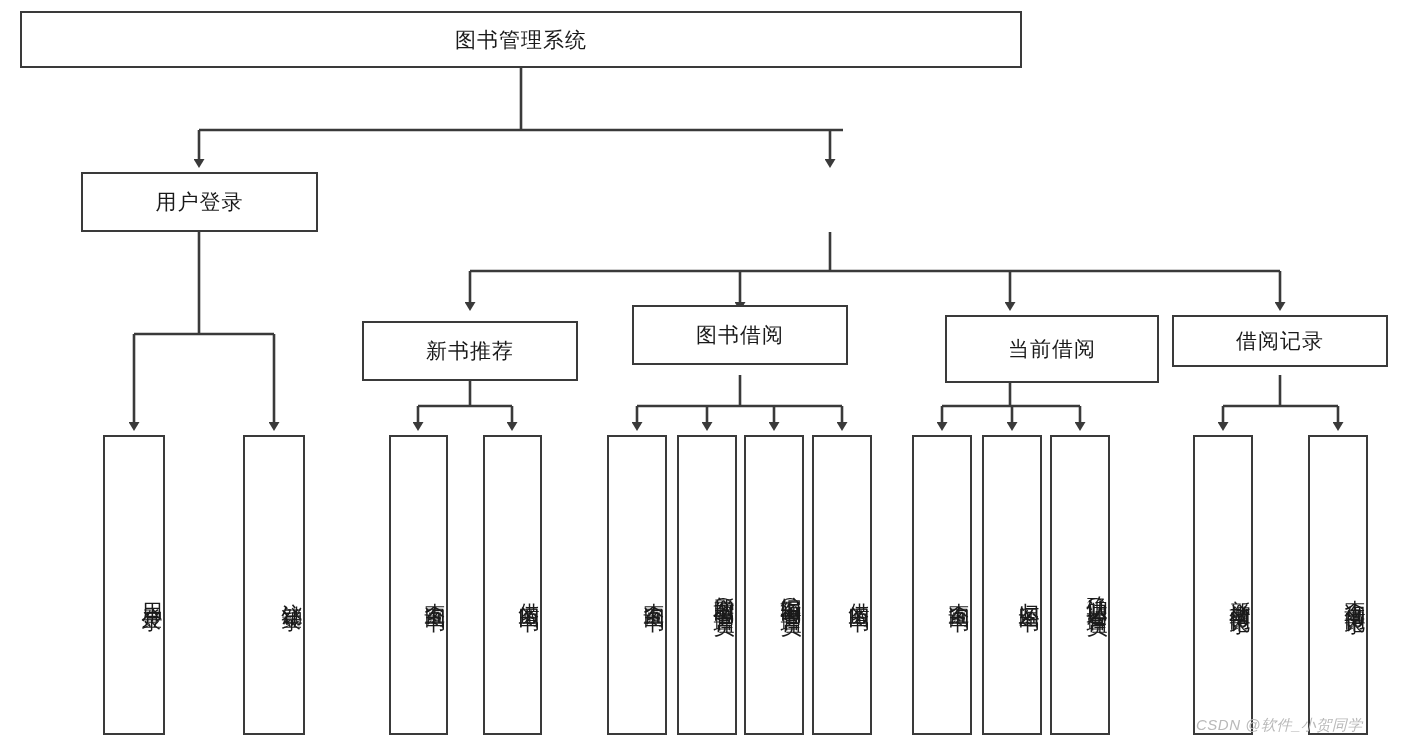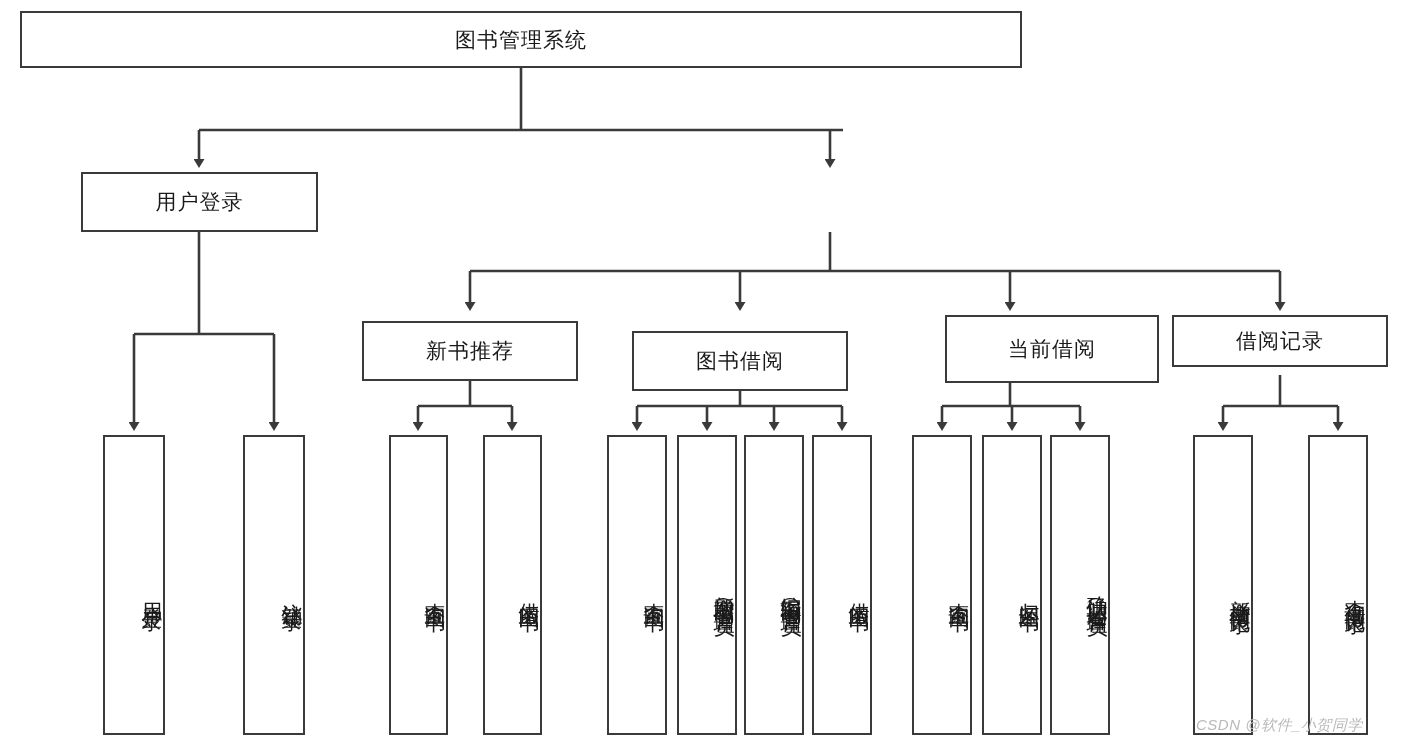--- a/index.html
+++ b/index.html
@@ -76,21 +76,21 @@
     <span class="lbl">图书管理系统</span>
   </div>
 
   <div class="node h" style="left:81px;top:172px;width:237px;height:60px;">
     <span class="lbl">用户登录</span>
   </div>
 
   <div class="node h" style="left:362px;top:315px;width:216px;height:60px;margin-top:6px;">
     <span class="lbl">新书推荐</span>
   </div>
-  <div class="node h" style="left:632px;top:331px;width:216px;height:60px;">
+  <div class="node h" style="left:632px;top:305px;width:216px;height:60px;">
     <span class="lbl">图书借阅</span>
   </div>
   <div class="node h" style="left:945px;top:315px;width:214px;height:68px;">
     <span class="lbl">当前借阅</span>
   </div>
   <div class="node h" style="left:1172px;top:315px;width:216px;height:52px;">
     <span class="lbl">借阅记录</span>
   </div>
 
   <div class="node v" style="left:103px;top:435px;width:62px;height:300px;">

